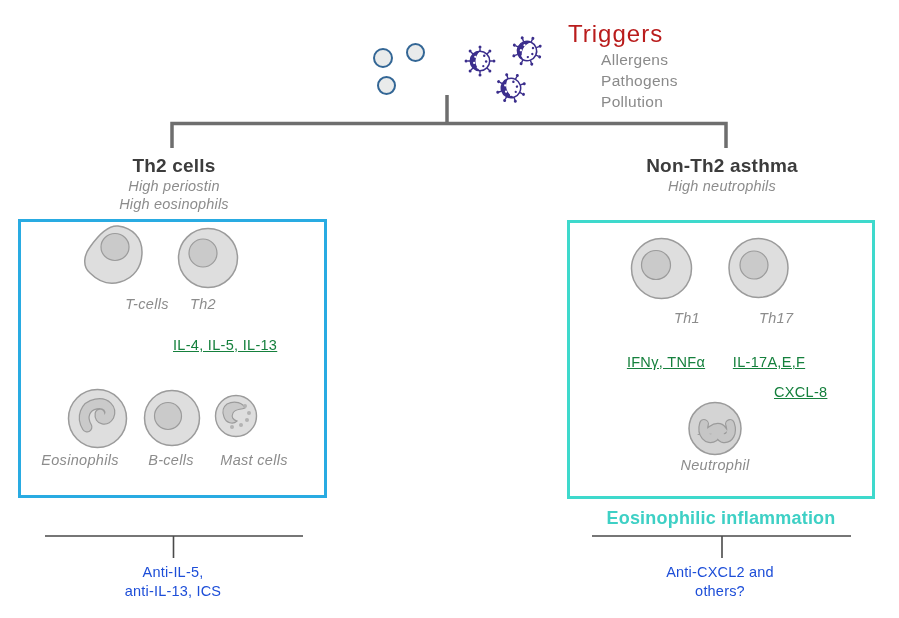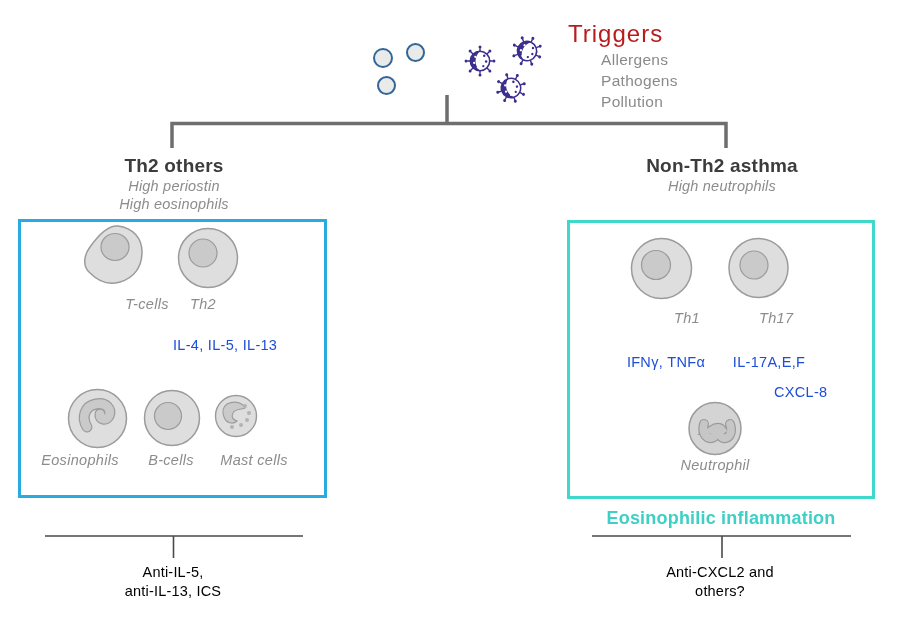--- a/index.html
+++ b/index.html
@@ -4,29 +4,29 @@
 <style>
   html,body{margin:0;padding:0;background:#fff;}
   #canvas{
     position:relative;width:899px;height:618px;background:#ffffff;
     font-family:"Liberation Sans", sans-serif;overflow:hidden;
   }
   .abs{position:absolute;}
   .ctr{transform:translateX(-50%);white-space:nowrap;}
   .gray{color:#8c8c8c;font-style:italic;}
   .dark{color:#3c3c3c;}
-  .cyt{color:#1d4ed8;}
+  .cyt{color:#15803d;text-decoration:underline;}
   .t-title{font-size:24px;color:#b91c1c;letter-spacing:1px;}
   .t-item{font-size:15.5px;color:#8a8a8a;line-height:21.5px;letter-spacing:.3px;margin-left:32px;}
   .branch-title{font-size:19px;font-weight:bold;letter-spacing:.2px;}
   .sub{font-size:14.5px;letter-spacing:.2px;}
   .cell-lbl{font-size:14.5px;letter-spacing:.3px;}
   .outcome-l{font-size:18px;font-weight:bold;color:#29abe2;letter-spacing:.2px;}
   .outcome-r{font-size:18px;font-weight:bold;color:#3ed0c5;letter-spacing:.2px;}
-  .treat{font-size:14.5px;color:#000000;text-align:left;letter-spacing:.2px;}
+  .treat{font-size:14.5px;color:#1d4ed8;text-align:left;letter-spacing:.2px;}
   .box{position:absolute;background:#fff;}
   #box-left{left:18px;top:219px;width:303px;height:273px;border:3px solid #29abe2;}
   #box-right{left:567px;top:220px;width:302px;height:273px;border:3px solid #3ed9cc;}
   .allergen{
     position:absolute;border-radius:50%;
     background:#e9ebeb;border:2px solid #336695;box-sizing:border-box;
   }
   svg{display:block;}
 </style>
 </head>
@@ -144,21 +144,21 @@
         <circle cx="23.5" cy="17.5" r="1.3"></circle>
         <circle cx="20.5" cy="22.5" r="1.2"></circle>
       </g>
   </svg>
 
   <div class="abs t-title" style="left:568px;top:20px">Triggers</div>
   <div class="abs t-item" style="left:569px;top:49px">Allergens</div>
   <div class="abs t-item" style="left:569px;top:70px">Pathogens</div>
   <div class="abs t-item" style="left:569px;top:91px">Pollution</div>
 
-  <div class="abs ctr branch-title dark" style="left:174px;top:155px">Th2 others</div>
+  <div class="abs ctr branch-title dark" style="left:174px;top:155px">Th2 cells</div>
   <div class="abs ctr sub gray" style="left:174px;top:178px">High periostin</div>
   <div class="abs ctr sub gray" style="left:174px;top:196px">High eosinophils</div>
 
   <div class="abs ctr branch-title dark" style="left:722px;top:155px">Non-Th2 asthma</div>
   <div class="abs ctr sub gray" style="left:722px;top:178px">High neutrophils</div>
 
   <div class="box" id="box-left"></div>
   <div class="box" id="box-right"></div>
 
   <svg class="abs" style="left:82px;top:223px" width="63" height="64" viewBox="0 0 63 64">

